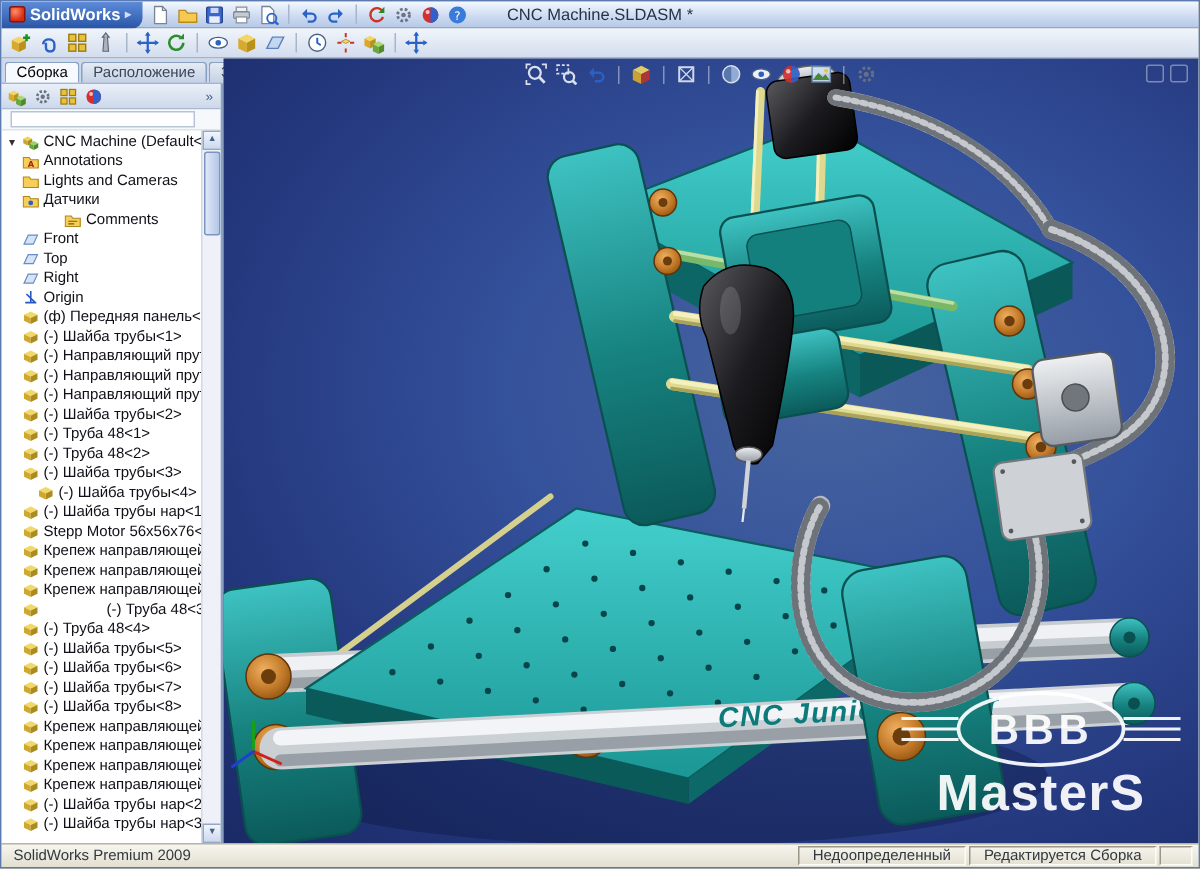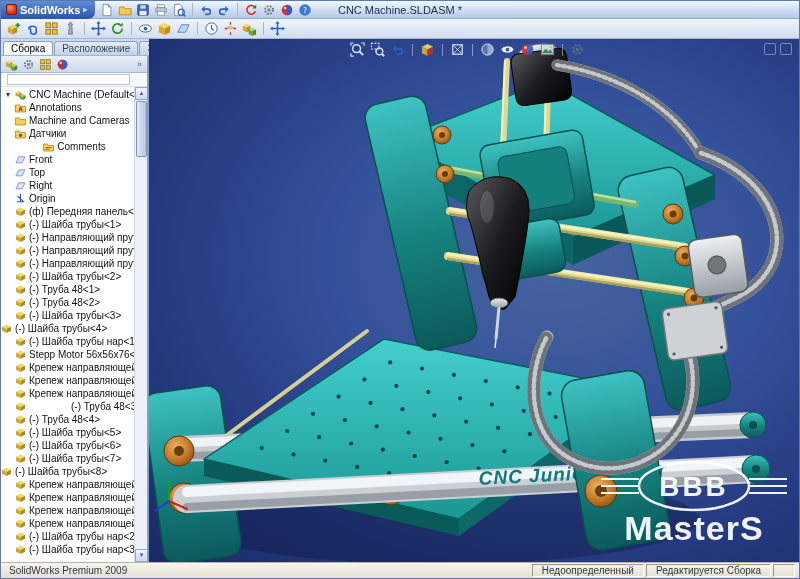--- a/index.html
+++ b/index.html
@@ -330,21 +330,21 @@
                 </svg>
               </span>
               <span class="tlabel">Annotations</span>
             </div>
             <div class="trow" style="padding-left: 14px;">
               <span class="ticon">
                 <svg viewBox="0 0 11 11">
                   <path d="M.5 3h4l1 1.5h5V10H.5z" fill="#f7ce58" stroke="#b08818" stroke-width=".8"></path>
                 </svg>
               </span>
-              <span class="tlabel">Machine and Cameras</span>
+              <span class="tlabel">Lights and Cameras</span>
             </div>
             <div class="trow" style="padding-left: 14px;">
               <span class="ticon">
                 <svg viewBox="0 0 11 11">
                   <path d="M.5 3h4l1 1.5h5V10H.5z" fill="#f7ce58" stroke="#b08818" stroke-width=".8"></path>
                   <circle cx="5.5" cy="7.3" r="1.6" fill="#2a62c8"></circle>
                 </svg>
               </span>
               <span class="tlabel">Датчики</span>
             </div>
@@ -472,21 +472,21 @@
             <div class="trow" style="padding-left: 14px;">
               <span class="ticon">
                 <svg viewBox="0 0 11 11">
                   <path d="M1 3.8L5.5 1.6 10 3.8 5.5 6z" fill="#f2d868"></path>
                   <path d="M1 3.8v4l4.5 2.2V6z" fill="#cfa830"></path>
                   <path d="M10 3.8v4L5.5 10V6z" fill="#ab8a1e"></path>
                 </svg>
               </span>
               <span class="tlabel">(-) Шайба трубы&lt;3&gt;</span>
             </div>
-            <div class="trow" style="padding-left: 0; text-align: center;">
+            <div class="trow" style="padding-left: 24px; text-align: center;">
               <span class="ticon">
                 <svg viewBox="0 0 11 11">
                   <path d="M1 3.8L5.5 1.6 10 3.8 5.5 6z" fill="#f2d868"></path>
                   <path d="M1 3.8v4l4.5 2.2V6z" fill="#cfa830"></path>
                   <path d="M10 3.8v4L5.5 10V6z" fill="#ab8a1e"></path>
                 </svg>
               </span>
               <span class="tlabel">(-) Шайба трубы&lt;4&gt;</span>
             </div>
             <div class="trow" style="padding-left: 14px;">
@@ -582,21 +582,21 @@
             <div class="trow" style="padding-left: 14px;">
               <span class="ticon">
                 <svg viewBox="0 0 11 11">
                   <path d="M1 3.8L5.5 1.6 10 3.8 5.5 6z" fill="#f2d868"></path>
                   <path d="M1 3.8v4l4.5 2.2V6z" fill="#cfa830"></path>
                   <path d="M10 3.8v4L5.5 10V6z" fill="#ab8a1e"></path>
                 </svg>
               </span>
               <span class="tlabel">(-) Шайба трубы&lt;7&gt;</span>
             </div>
-            <div class="trow" style="">
+            <div class="trow" style="padding-left: 14px;">
               <span class="ticon">
                 <svg viewBox="0 0 11 11">
                   <path d="M1 3.8L5.5 1.6 10 3.8 5.5 6z" fill="#f2d868"></path>
                   <path d="M1 3.8v4l4.5 2.2V6z" fill="#cfa830"></path>
                   <path d="M10 3.8v4L5.5 10V6z" fill="#ab8a1e"></path>
                 </svg>
               </span>
               <span class="tlabel">(-) Шайба трубы&lt;8&gt;</span>
             </div>
             <div class="trow" style="padding-left: 14px;">

